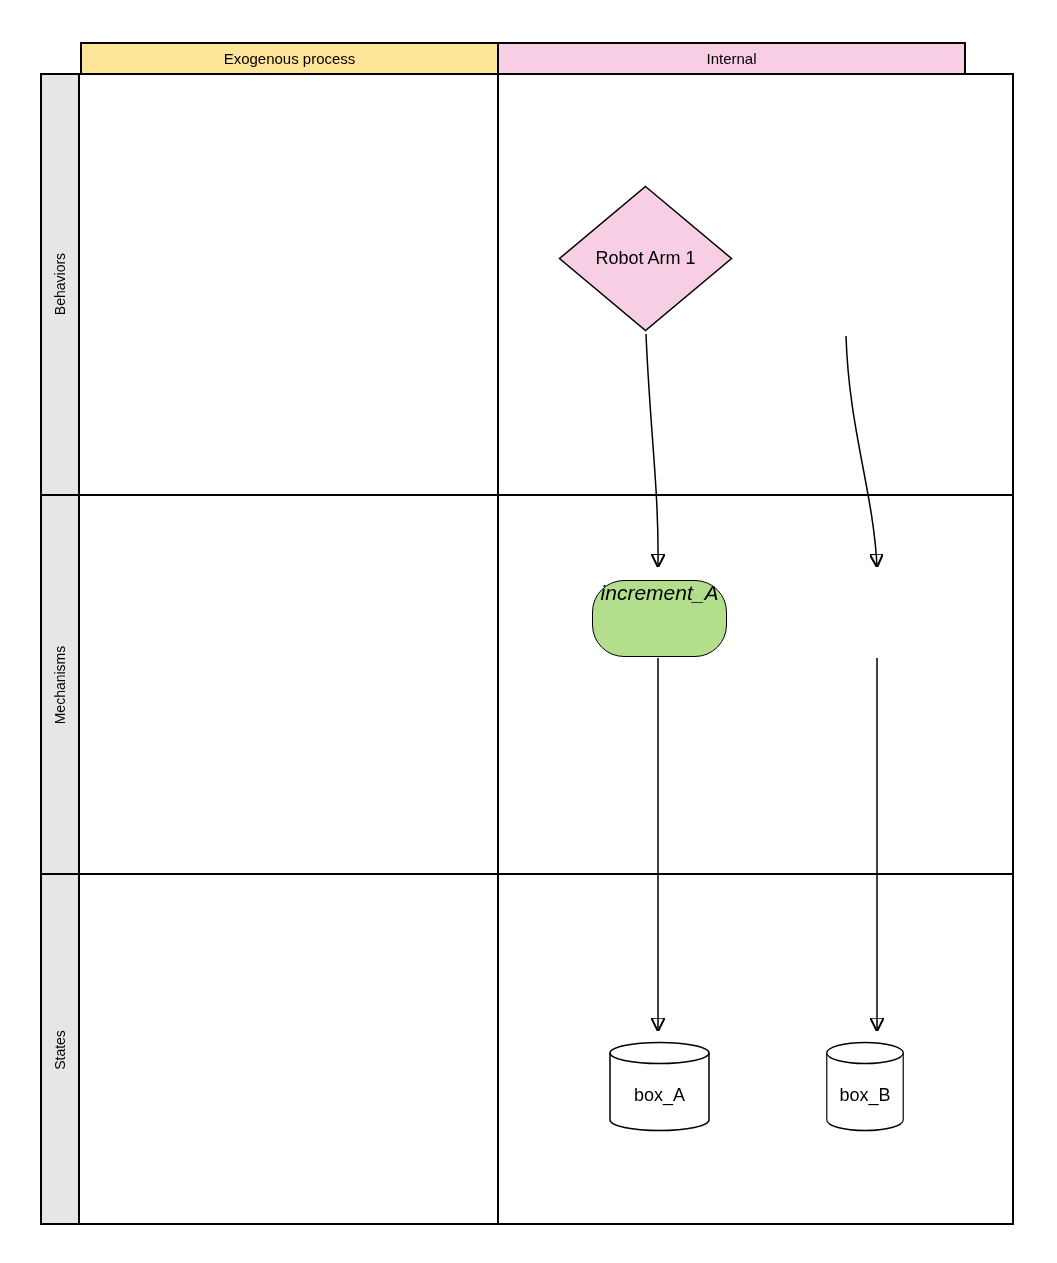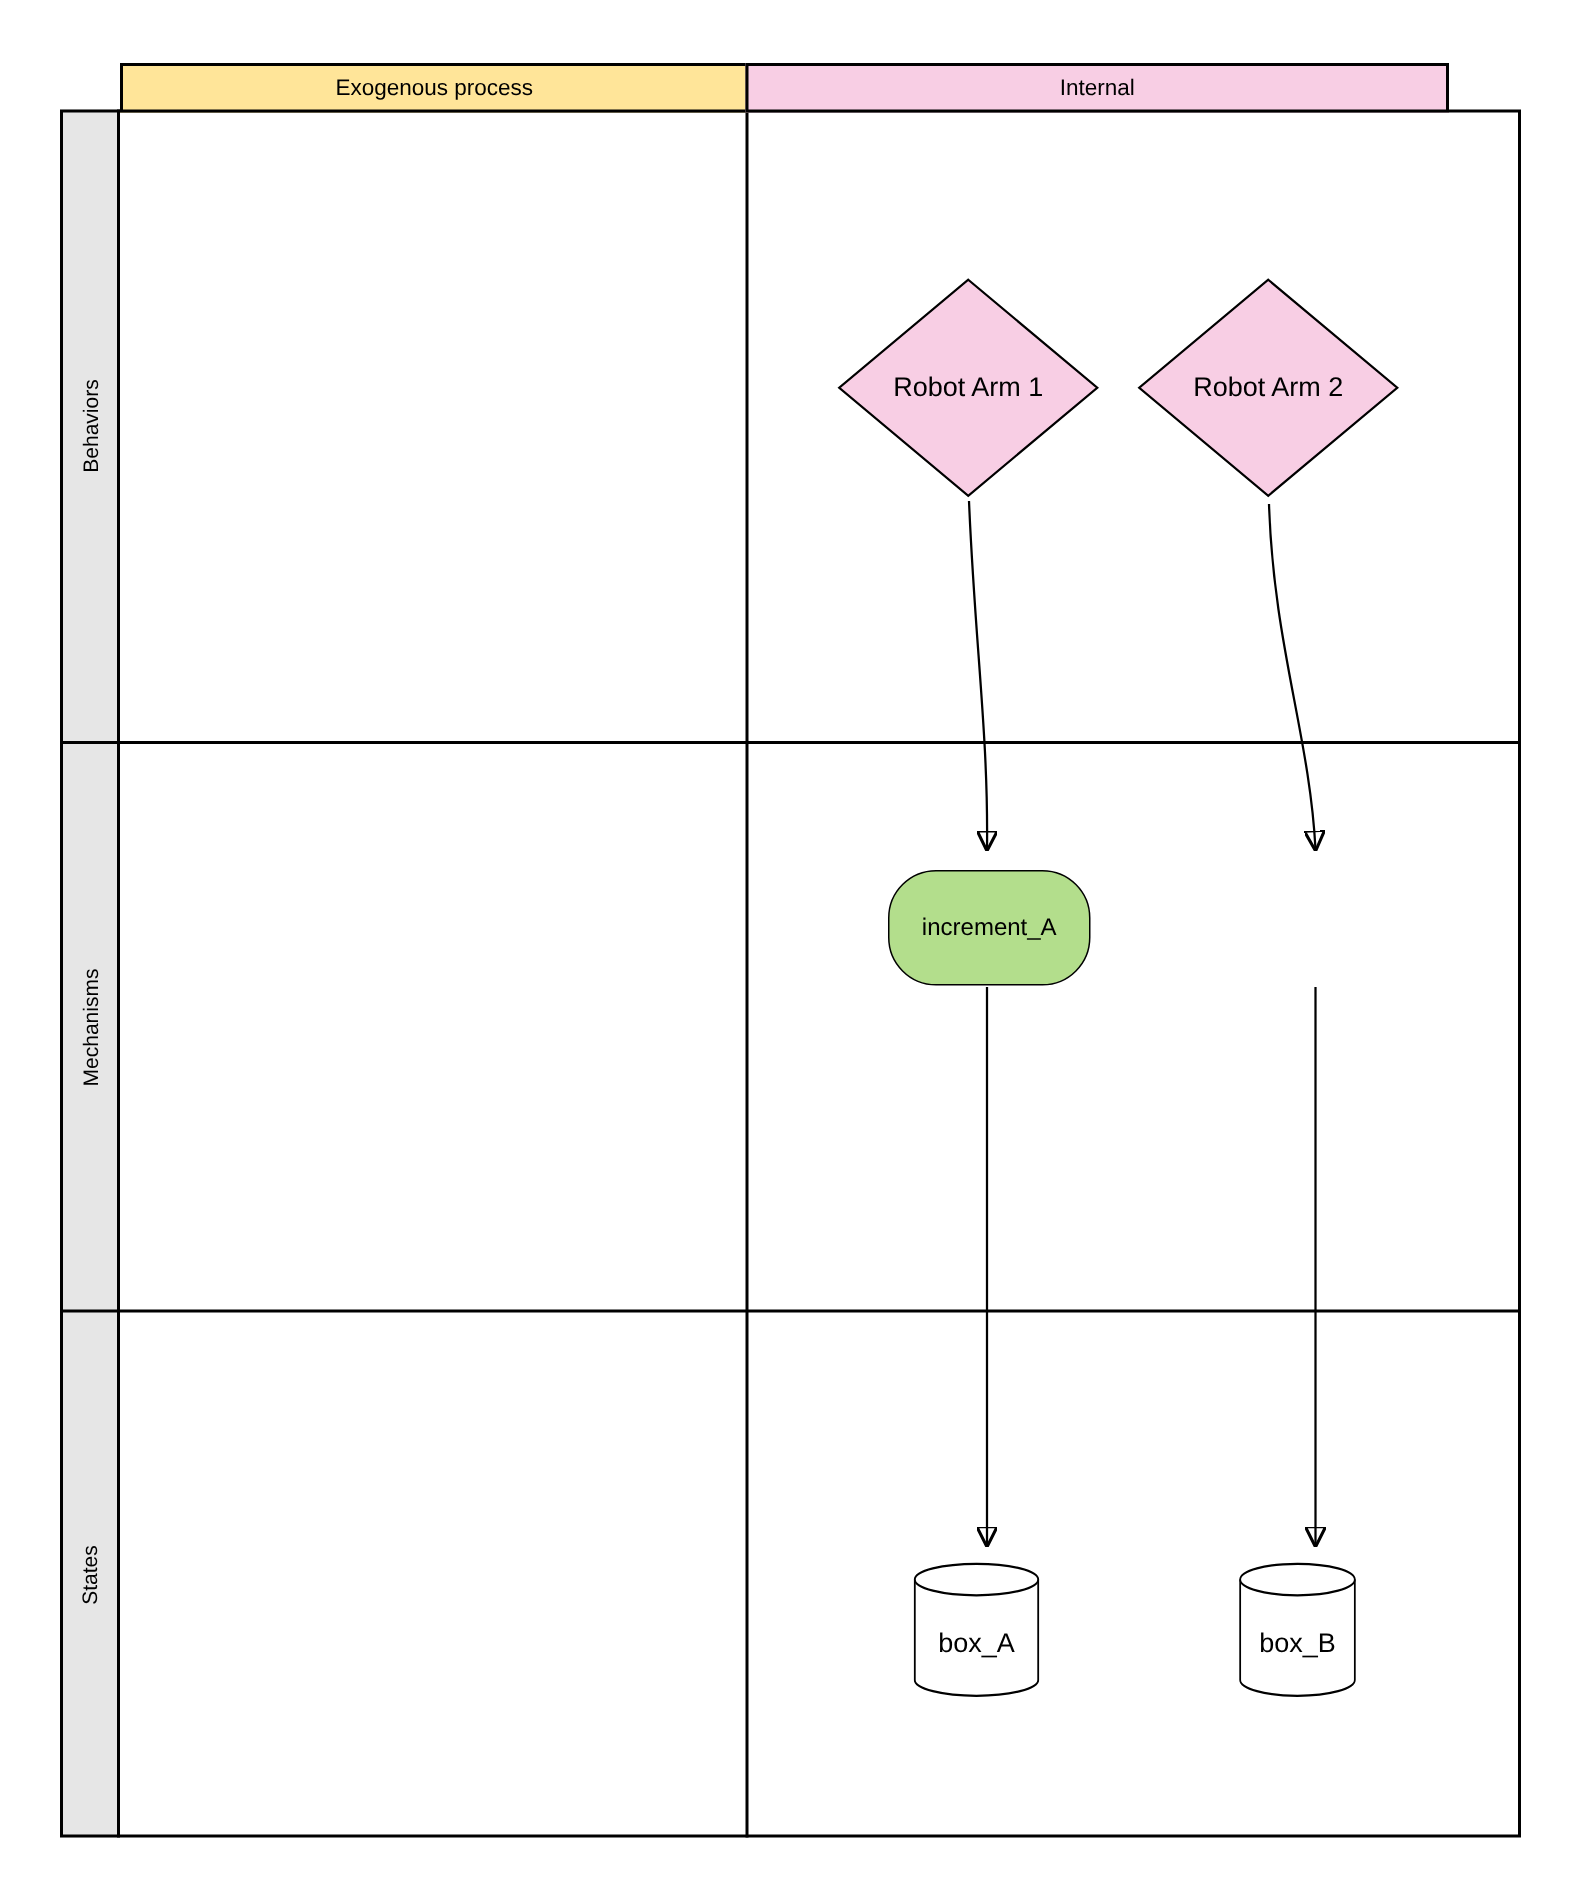--- a/index.html
+++ b/index.html
@@ -23,21 +23,21 @@
   .row-label span { transform:rotate(-90deg); white-space:nowrap; }
   .row-label.behaviors  { top:75px;  height:418px; }
   .row-label.mechanisms { top:496px; height:377px; }
   .row-label.states     { top:875px; height:350px; }
 
   
   .node { position:absolute; display:flex; align-items:center; justify-content:center; font-size:18px; }
   .node svg { position:absolute; inset:0; width:100%; height:100%; }
   .node-label { position:relative; z-index:2; white-space:nowrap; }
   .process { position:absolute; border:1.5px solid #000; border-radius:32px;
-             display:flex; align-items:center; justify-content:center; font-size:16px; }
+             display:flex; justify-content:center; font-size:21px;font-style:italic; }
   .cyl-label { padding-top:18px; }
 
   .edges { position:absolute; left:0; top:0; pointer-events:none; }
   .edges path { fill:none; stroke:#000; stroke-width:1.5; }
 </style>
 </head>
 <body>
 
 <div class="canvas">
 
@@ -76,33 +76,27 @@
     <path d="M877,658 L877,1030" marker-end="url(#arrow)"></path>
   </svg>
 
   <div class="node" style="left:558px; top:185px; width:175px; height:147px;">
     <svg viewBox="0 0 175 147" preserveAspectRatio="none">
       <polygon points="87.5,1.5 173.5,73.5 87.5,145.5 1.5,73.5" stroke="#000" stroke-width="1.5" style="fill: rgb(248, 206, 228);"></polygon>
     </svg>
     <span class="node-label">Robot Arm 1</span>
   </div>
 
-  <div class="node" style="left:758px; top:185px; width:175px; height:147px;">
-    <svg viewBox="0 0 175 147" preserveAspectRatio="none">
-      <polygon points="87.5,1.5 173.5,73.5 87.5,145.5 1.5,73.5" stroke="#000" stroke-width="1.5" style="fill: rgb(248, 206, 228);"></polygon>
-    </svg>
-    <span class="node-label">Robot Arm 2</span>
-  </div>
 
   <div class="process" style="left: 592px; top: 580px; width: 135px; height: 77px; background-color: rgb(179, 222, 140);">
     <span class="node-label">increment_A</span>
   </div>
 
 
-  <div class="node" style="left:609px; top:1041px; width:84px; height:91px;">
+  <div class="node" style="left:609px; top:1041px; width:101px; height:91px;">
     <svg viewBox="0 0 100 91" preserveAspectRatio="none">
       <path d="M1,12 A49,10.5 0 0 1 99,12 L99,79 A49,10.5 0 0 1 1,79 Z" fill="#ffffff" stroke="#000" stroke-width="1.5"></path>
       <path d="M1,12 A49,10.5 0 0 0 99,12" fill="none" stroke="#000" stroke-width="1.5"></path>
     </svg>
     <span class="node-label cyl-label">box_A</span>
   </div>
 
   <div class="node" style="left:826px; top:1041px; width:78px; height:91px;">
     <svg viewBox="0 0 100 91" preserveAspectRatio="none">
       <path d="M1,12 A49,10.5 0 0 1 99,12 L99,79 A49,10.5 0 0 1 1,79 Z" fill="#ffffff" stroke="#000" stroke-width="1.5"></path>

